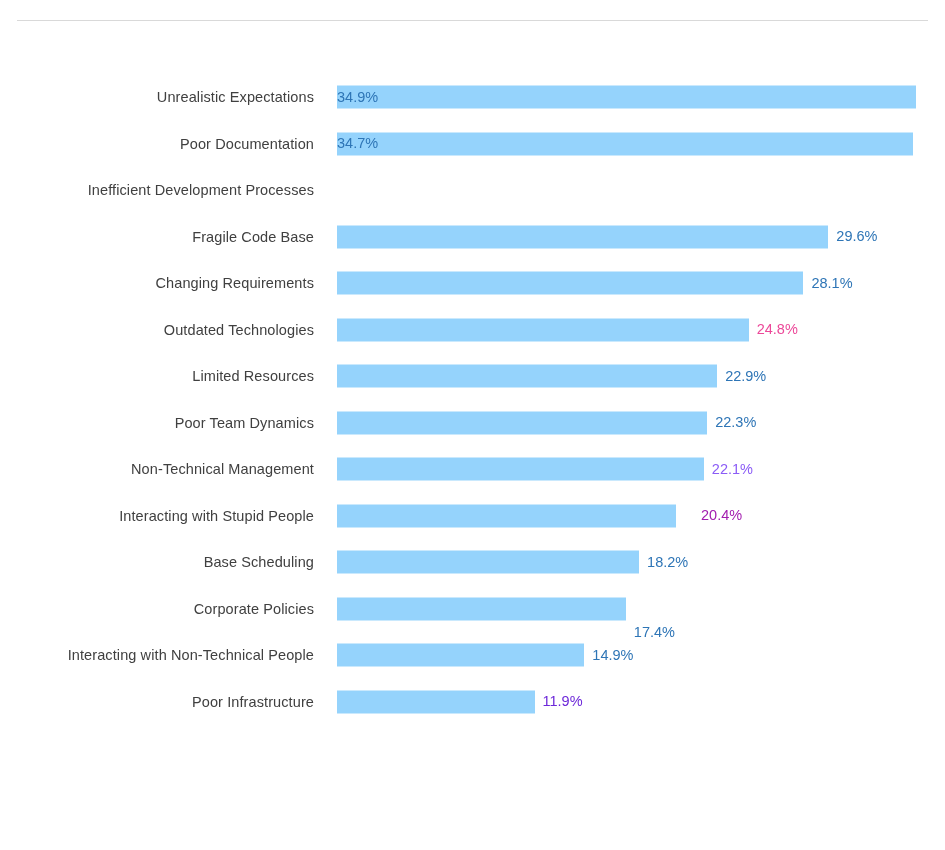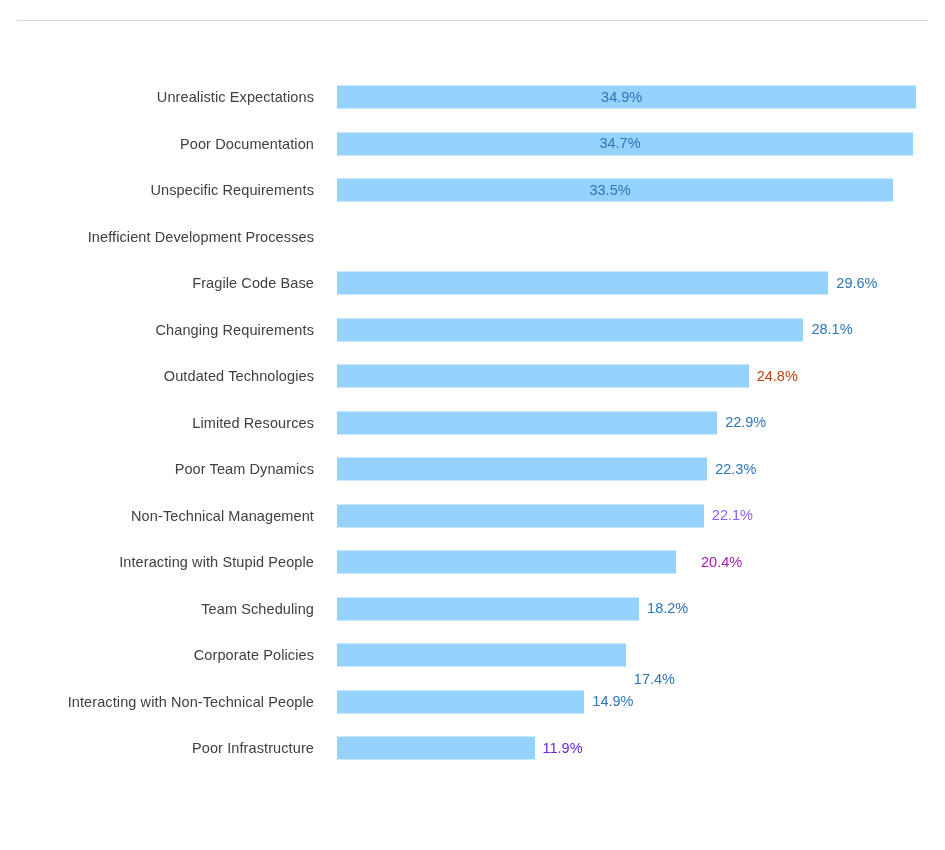--- a/index.html
+++ b/index.html
@@ -79,21 +79,21 @@
     position: absolute;
     top: 50%;
     transform: translateY(-50%);
     font-size: 14.5px;
     color: #2e75b6;
     white-space: nowrap;
     line-height: 1;
   }
   .value-label.inside {
     
-    text-align: center;
+    text-align: left;
   }
 </style>
 </head>
 <body>
 
 <div id="chart-root">
 
   <div id="top-rule"></div>
 
   <div id="plot-area">
@@ -105,48 +105,41 @@
         </div>
       </div>
       <div class="bar-row">
         <div class="cat-label">Poor Documentation</div>
         <div class="bar-track">
           <div class="bar-fill" style="width: 576.02px; background: rgb(149, 211, 252);"></div>
           <div class="value-label inside" style="color: rgb(46, 117, 182); left: 0px; width: 566.02px;">34.7%</div>
         </div>
       </div>
       <div class="bar-row">
-        <div class="cat-label">Unspecific Requirements</div>
-        <div class="bar-track">
-          <div class="bar-fill" style="width: 556.1px; background: rgb(149, 211, 252);"></div>
-          <div class="value-label inside" style="color: rgb(46, 117, 182); left: 0px; width: 546.1px;">33.5%</div>
-        </div>
-      </div>
-      <div class="bar-row">
         <div class="cat-label">Inefficient Development Processes</div>
       </div>
       <div class="bar-row">
         <div class="cat-label">Fragile Code Base</div>
         <div class="bar-track">
           <div class="bar-fill" style="width: 491.36px; background: rgb(149, 211, 252);"></div>
           <div class="value-label" style="color: rgb(46, 117, 182); left: 499.36px;">29.6%</div>
         </div>
       </div>
       <div class="bar-row">
         <div class="cat-label">Changing Requirements</div>
         <div class="bar-track">
           <div class="bar-fill" style="width: 466.46px; background: rgb(149, 211, 252);"></div>
           <div class="value-label" style="color: rgb(46, 117, 182); left: 474.46px;">28.1%</div>
         </div>
       </div>
       <div class="bar-row">
         <div class="cat-label">Outdated Technologies</div>
         <div class="bar-track">
           <div class="bar-fill" style="width: 411.68px; background: rgb(149, 211, 252);"></div>
-          <div class="value-label" style="color: #c2410c; left: 419.68px;">24.8%</div>
+          <div class="value-label" style="color: #ec4899; left: 419.68px;">24.8%</div>
         </div>
       </div>
       <div class="bar-row">
         <div class="cat-label">Limited Resources</div>
         <div class="bar-track">
           <div class="bar-fill" style="width: 380.14px; background: rgb(149, 211, 252);"></div>
           <div class="value-label" style="color: rgb(46, 117, 182); left: 388.14px;">22.9%</div>
         </div>
       </div>
       <div class="bar-row">
@@ -164,21 +157,21 @@
         </div>
       </div>
       <div class="bar-row">
         <div class="cat-label">Interacting with Stupid People</div>
         <div class="bar-track">
           <div class="bar-fill" style="width: 338.64px; background: rgb(149, 211, 252);"></div>
           <div class="value-label" style="color: #a21caf; left: 364px;">20.4%</div>
         </div>
       </div>
       <div class="bar-row">
-        <div class="cat-label">Team Scheduling</div>
+        <div class="cat-label">Base Scheduling</div>
         <div class="bar-track">
           <div class="bar-fill" style="width: 302.12px; background: rgb(149, 211, 252);"></div>
           <div class="value-label" style="color: rgb(46, 117, 182); left: 310.12px;">18.2%</div>
         </div>
       </div>
       <div class="bar-row">
         <div class="cat-label">Corporate Policies</div>
         <div class="bar-track">
           <div class="bar-fill" style="width: 288.84px; background: rgb(149, 211, 252);"></div>
           <div class="value-label" style="color: rgb(46, 117, 182); left: 296.84px; margin-top: 24px;">17.4%</div>

